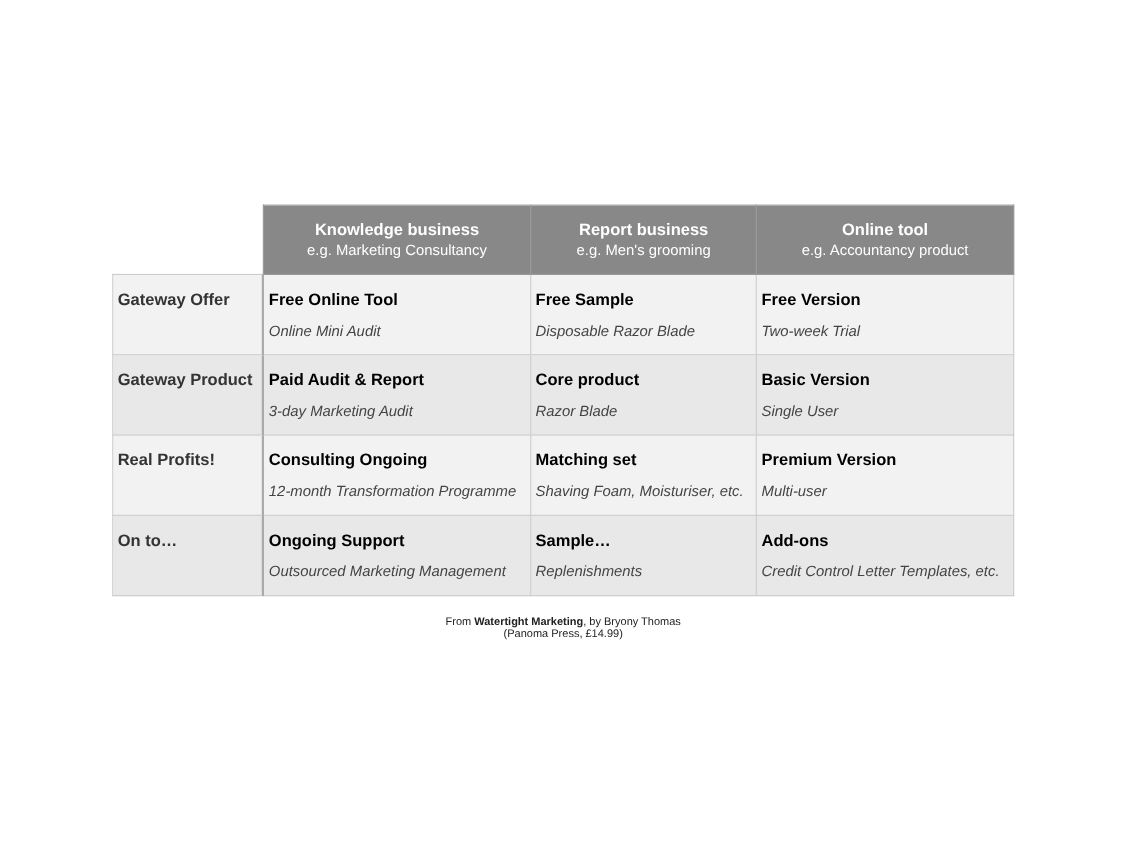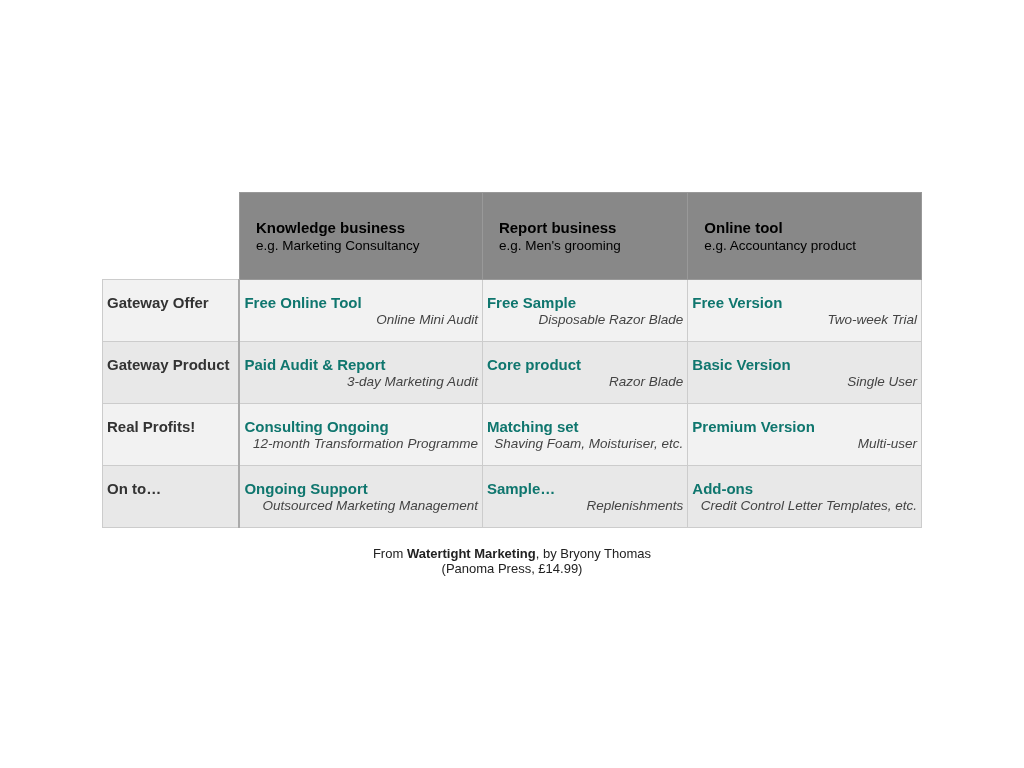--- a/index.html
+++ b/index.html
@@ -21,25 +21,25 @@
     }
 
     table {
       width: 100%;
       border-collapse: collapse;
       font-size: 15px;
     }
 
     th {
       background-color: #888888;
-      color: #000000;
-      font-weight: bold;
-      padding: 26px 16px;
+      color: #ffffff;
+      font-weight: bold;
+      padding: 14px 16px;
       vertical-align: top;
-      text-align: left;
+      text-align: center;
     }
 
     th .col-subtitle {
       font-weight: normal;
       font-size: 13.5px;
       display: block;
       margin-top: 2px;
     }
 
     td {
@@ -58,38 +58,37 @@
 
     .row-label {
       font-weight: bold;
       color: #333333;
       font-size: 15px;
       white-space: nowrap;
     }
 
     .cell-main {
       font-weight: bold;
-      color: #0f766e;
+      color: #000000;
       display: block;
       font-size: 15px;
     }
 
     .cell-sub {
       font-style: italic;
       color: #444444;
       font-size: 13.5px;
       display: block;
-      margin-top: 1px;
-      text-align: right;
+      margin-top: 12px;
     }
 
     .footer-text {
       margin-top: 18px;
       text-align: center;
-      font-size: 13px;
+      font-size: 10px;
       color: #222222;
     }
 
     .footer-text strong {
       font-weight: bold;
     }
 
     
     td.label-col {
       background-color: #f2f2f2 !important;

